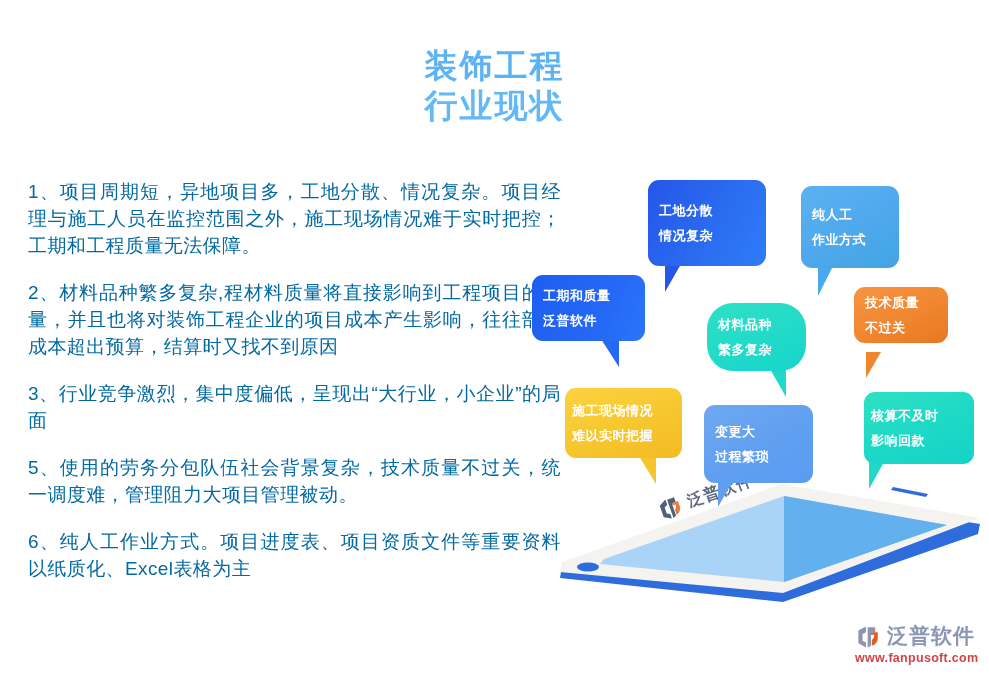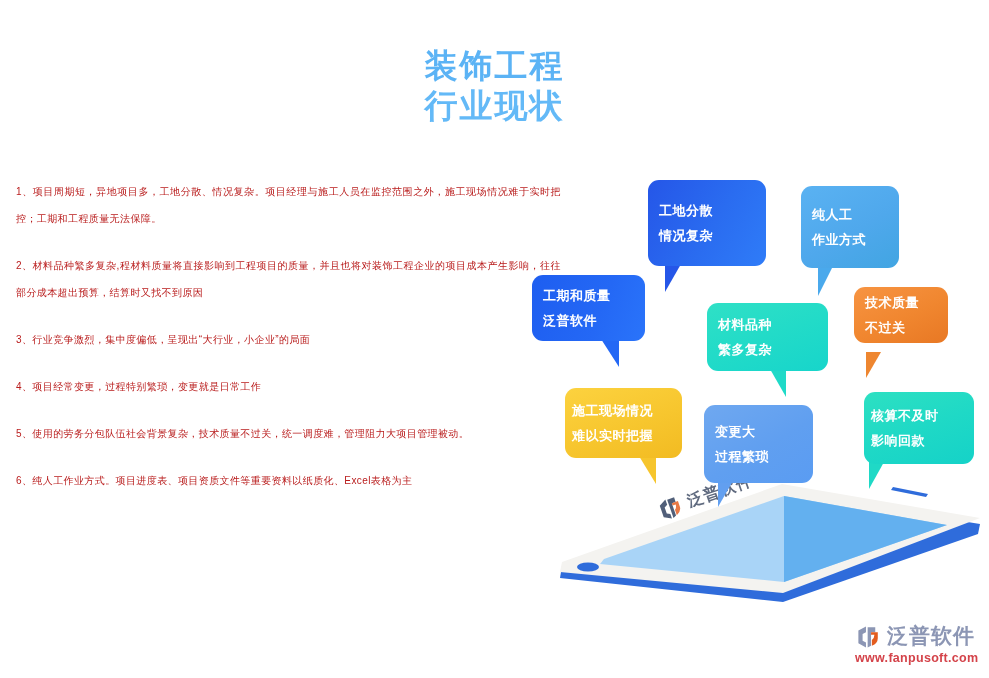--- a/index.html
+++ b/index.html
@@ -43,24 +43,24 @@
   .title-line-2 { color: #63b9f7; }
 
   
   .text-column {
     position: absolute;
     left: 16px;
     top: 178px;
     width: 545px;
   }
   .para {
-    font-size: 10px;
+    font-size: 19px;
     line-height: 27px;
-    color: #b91c1c;
-    margin: 0 0 20px 0;
+    color: #0369a1;
+    margin: 0 0 20px 12px;
     letter-spacing: 0.4px;
     text-align: justify;
   }
   .para:last-child { margin-bottom: 0; }
 
   
   .bubble {
     position: absolute;
     border-radius: 11px;
     color: #ffffff;
@@ -110,22 +110,23 @@
     background: linear-gradient(110deg, #1e5ef0 0%, #2468f5 60%, #2a74fa 100%);
   }
   #b-schedule-quality-tail {
     left: 601px; top: 339px;
     border-right: 18px solid #2468f5;
     border-bottom: 28px solid transparent;
   }
 
   
   #b-material-variety {
-    left: 707px; top: 303px; width: 121px; height: 68px;
+    left: 707px; top: 303px; width: 99px; height: 68px;
     background: linear-gradient(160deg, #2fe0c6 0%, #22dbc8 50%, #17d5cb 100%);
+    border-radius: 26px;
   }
   #b-material-variety-tail {
     left: 770px; top: 369px;
     border-right: 16px solid #1fdac8;
     border-bottom: 28px solid transparent;
   }
 
   
   #b-tech-quality {
     left: 854px; top: 287px; width: 94px; height: 56px;
@@ -245,21 +246,20 @@
 
   <div class="title-block">
     <span class="title-line">装饰工程</span>
     <span class="title-line title-line-2">行业现状</span>
   </div>
 
   <div class="text-column">
     <p class="para">1、项目周期短，异地项目多，工地分散、情况复杂。项目经理与施工人员在监控范围之外，施工现场情况难于实时把控；工期和工程质量无法保障。</p>
     <p class="para">2、材料品种繁多复杂,程材料质量将直接影响到工程项目的质量，并且也将对装饰工程企业的项目成本产生影响，往往部分成本超出预算，结算时又找不到原因</p>
     <p class="para">3、行业竞争激烈，集中度偏低，呈现出“大行业，小企业”的局面</p>
-    <p class="para">4、项目经常变更，过程特别繁琐，变更就是日常工作</p>
     <p class="para">5、使用的劳务分包队伍社会背景复杂，技术质量不过关，统一调度难，管理阻力大项目管理被动。</p>
     <p class="para">6、纯人工作业方式。项目进度表、项目资质文件等重要资料以纸质化、Excel表格为主</p>
   </div>
 
   <div id="tablet-wrap">
     <svg id="tablet-svg" width="480" height="140" viewBox="0 0 480 140" xmlns="http://www.w3.org/2000/svg">
 
       <polygon points="62,104 282,30 480,62 478,72 283,140 60,116" fill="#2f6cdb"></polygon>
 
       <polygon points="62,100 282,22 480,56 283,131 60,110" fill="#f4f3f0"></polygon>

